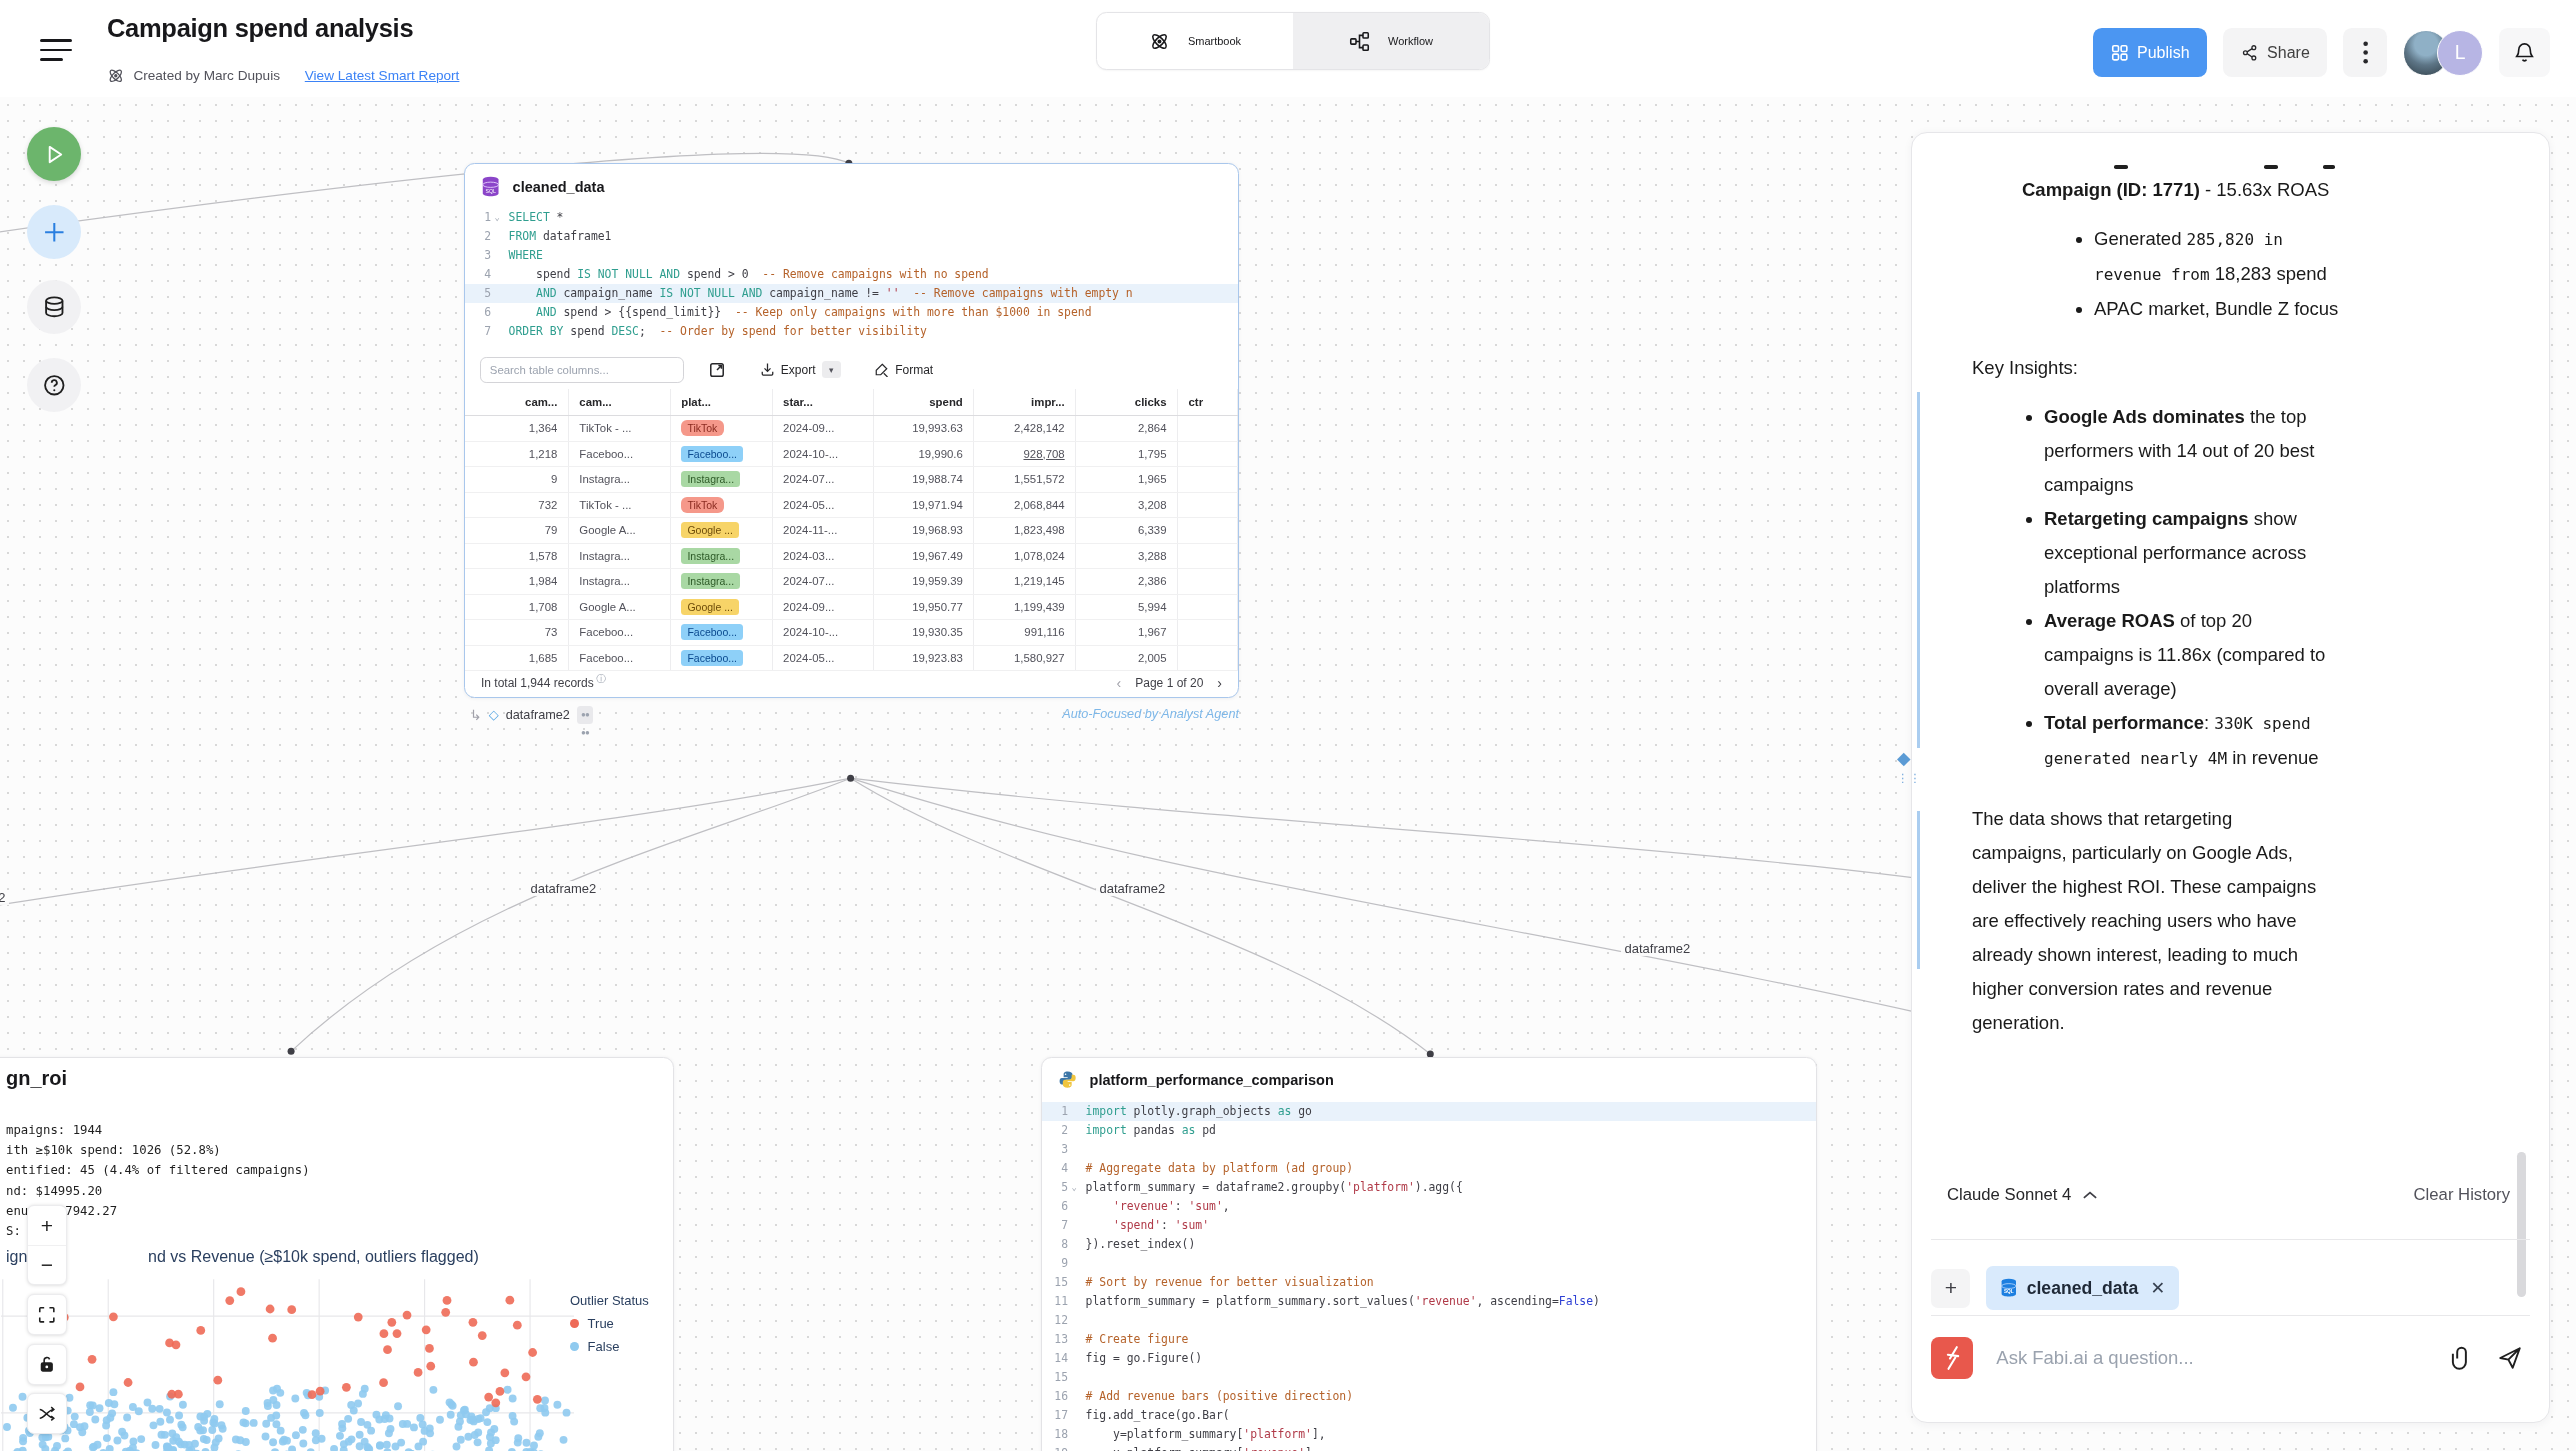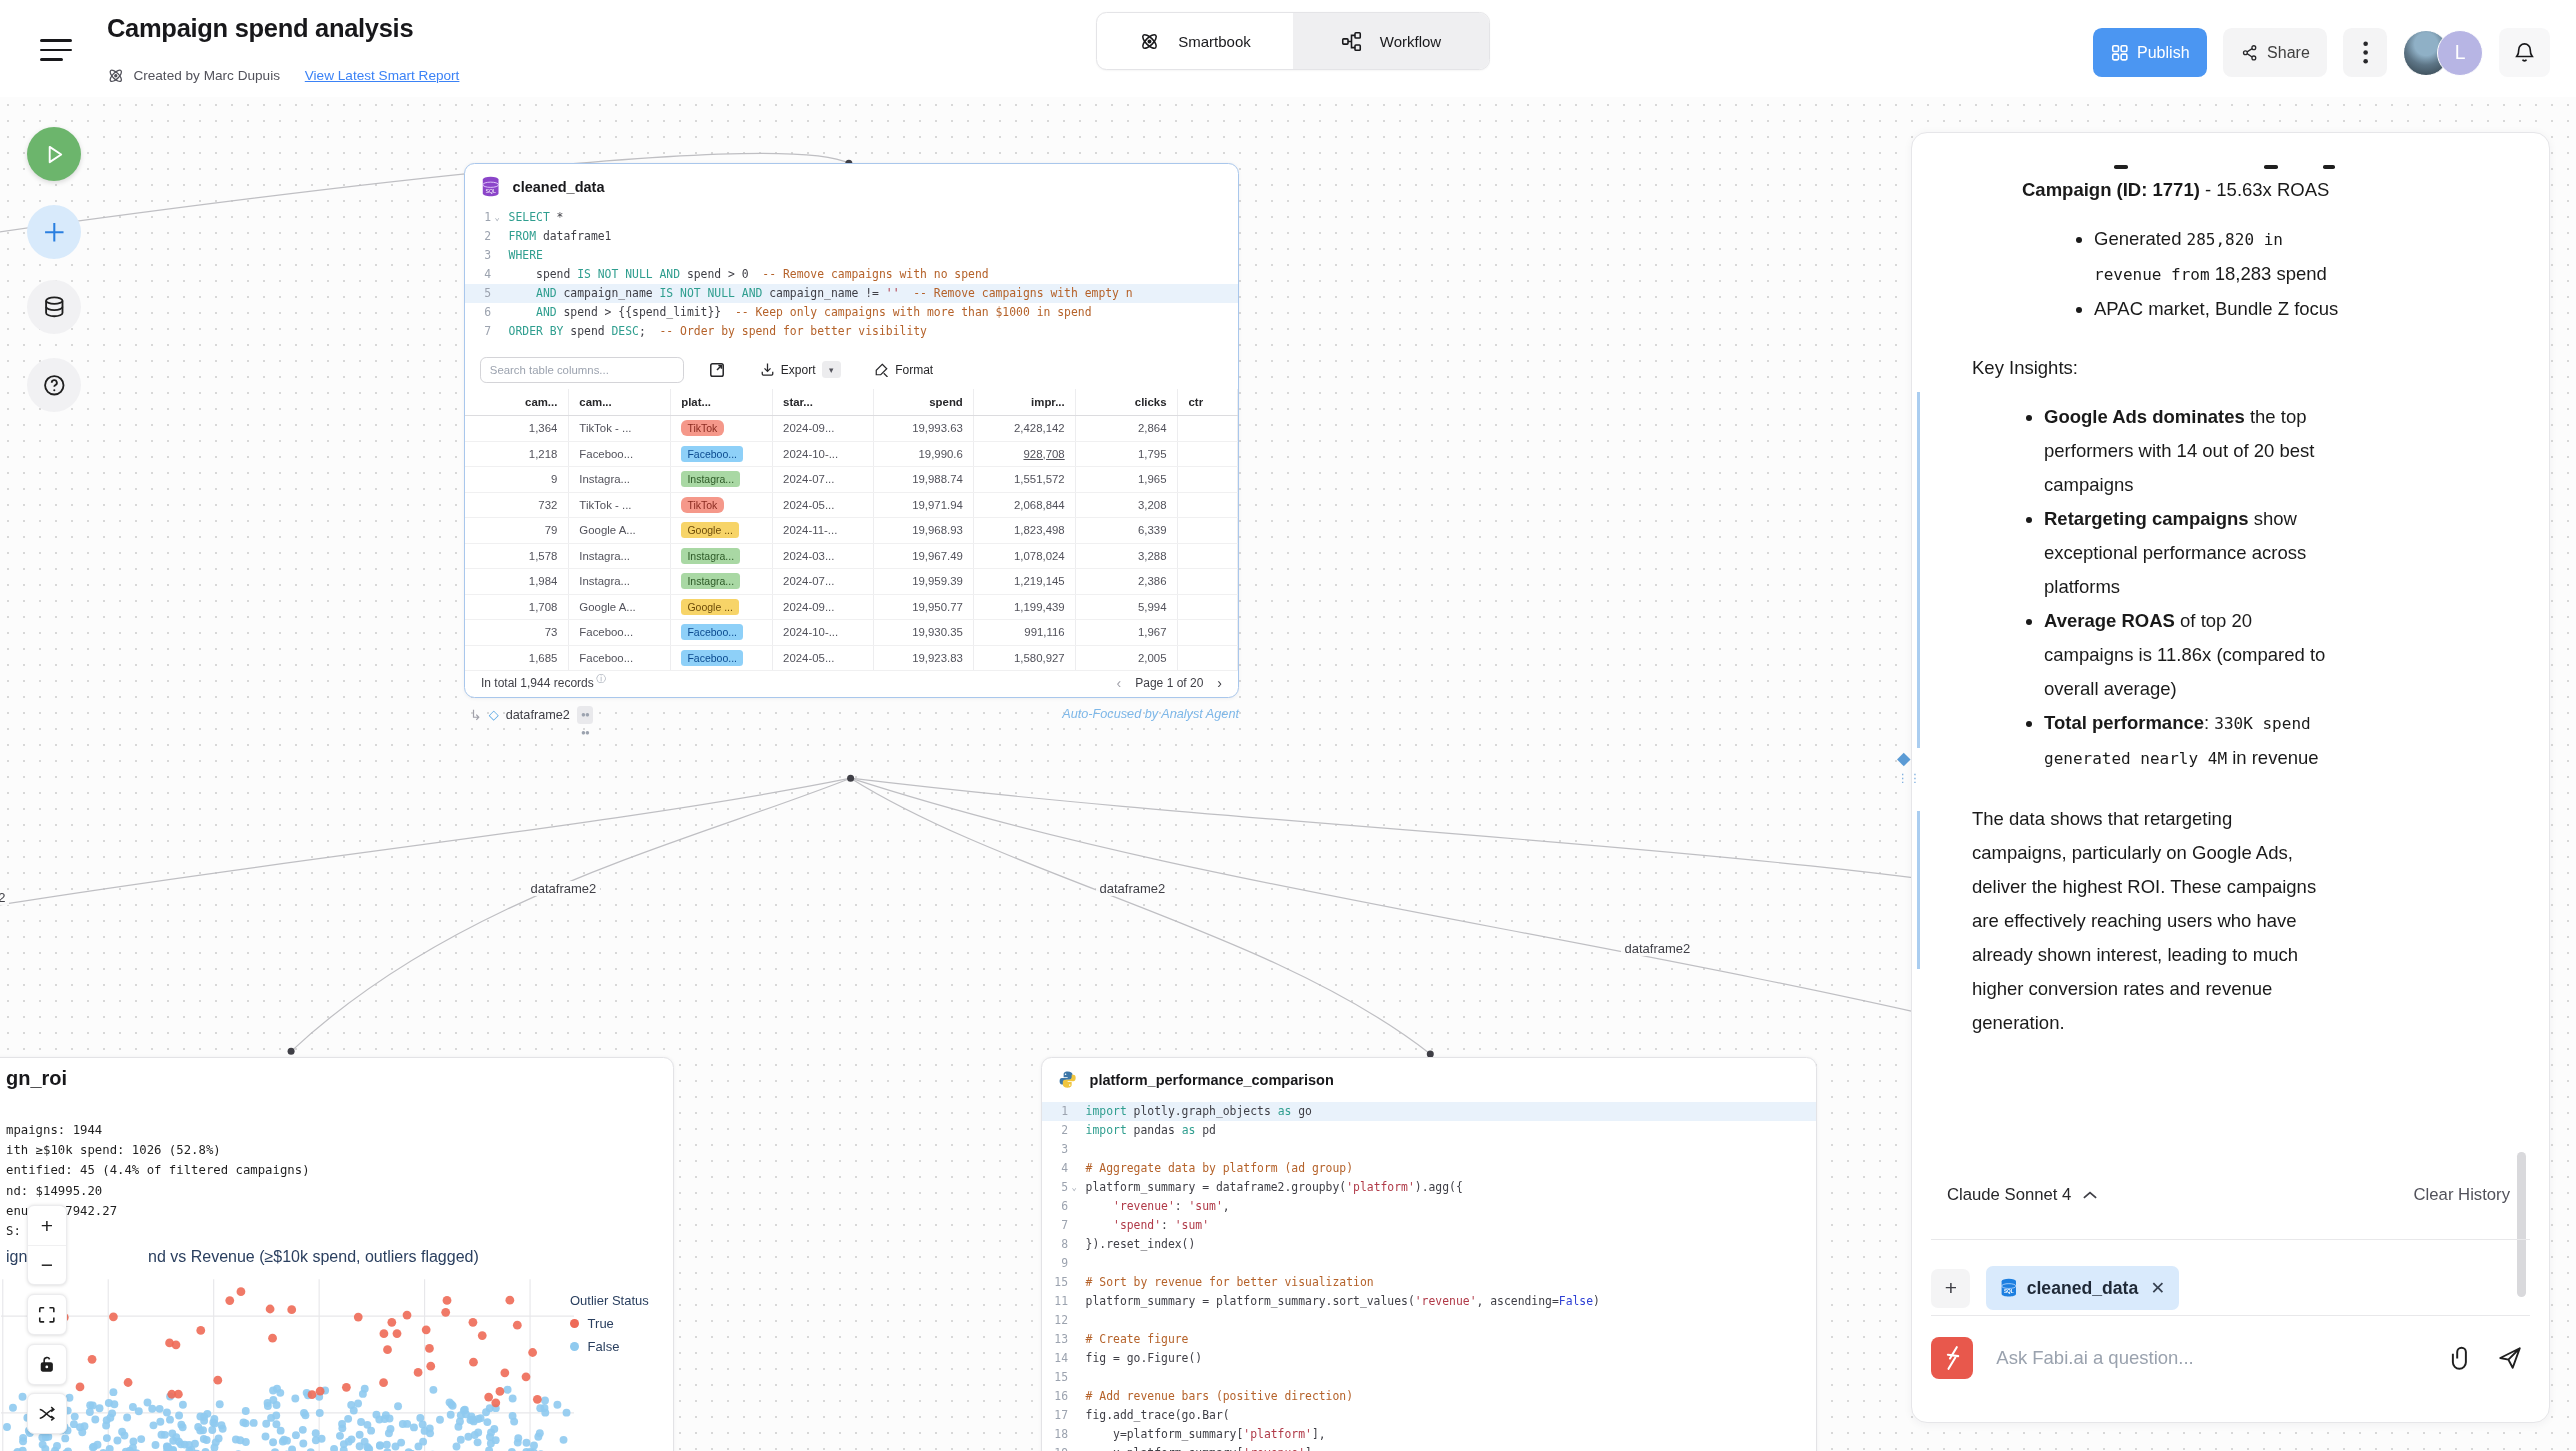--- a/index.html
+++ b/index.html
@@ -22,21 +22,21 @@
   #hamburger div { height:2.6px; background:#18181b; border-radius:1.8px; margin-bottom:7px; }
   #page-title { position:absolute; left:107px; top:14px; font-size:25.5px; font-weight:700; letter-spacing:-0.3px; }
   #subrow { position:absolute; left:107px; top:67px; display:flex; align-items:center; gap:8.8px;
             font-size:13.6px; color:#52525b; }
   #subrow a { color:#3b82f6; text-decoration:underline; margin-left:16px; }
 
   #mode-toggle { position:absolute; left:1096px; top:12.3px; width:394px; height:58px; display:flex;
                  border:1.3px solid #e4e4e7; border-radius:10.5px; overflow:hidden; background:#fff;
                  box-shadow:0 0.9px 1.8px rgba(0,0,0,.04); }
   .mode-seg { flex:1; display:flex; align-items:center; justify-content:center; gap:18px;
-              font-size:15px; font-weight:500; cursor:pointer; }
+              font-size:11px; font-weight:500; cursor:pointer; }
   .mode-seg.active { background:#efeff1; }
 
   #top-actions { position:absolute; right:26px; top:28px; height:49px; display:flex; align-items:center; gap:16px; }
   .btn { height:49px; display:flex; align-items:center; gap:8.8px; padding:0 17.6px; border-radius:8.8px;
          font-size:16px; font-weight:500; cursor:pointer; }
   .btn.primary { background:#4b96f2; color:#fff; }
   .btn.light { background:#f4f4f5; color:#404040; }
   #avatars { display:flex; align-items:center; }
   .avatar { width:46px; height:46px; border-radius:50%; border:1.8px solid #fff; }
   #avatar-photo { background:radial-gradient(circle at 50% 30%, #8fb0c6 0 30%, #5d7586 55%, #2f3d46 100%); }

